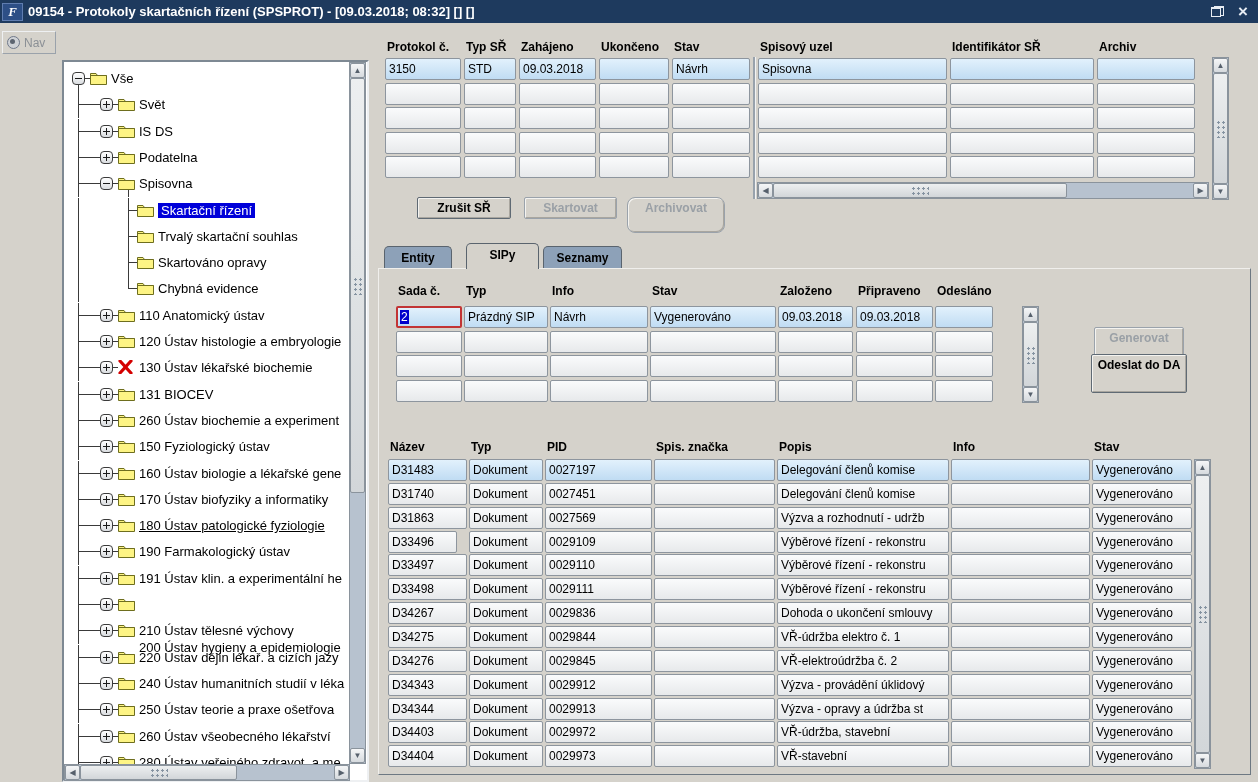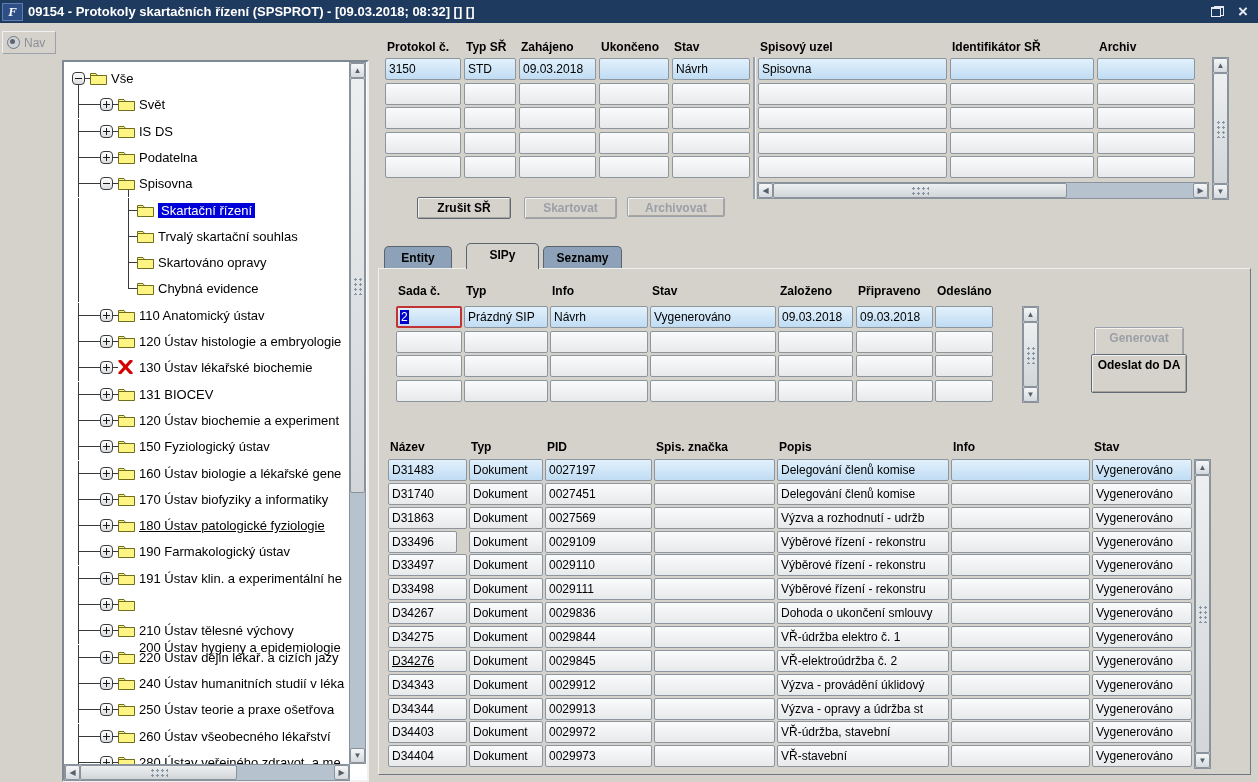--- a/index.html
+++ b/index.html
@@ -297,21 +297,21 @@
         <div class="tr-line" style="left: 14px; top: 12px; width: 22px; height: 1px;"></div>
         <span class="expander" style="left: 36px;">
           <span class="h"></span>
           <span class="v"></span>
         </span>
         <div class="tr-line" style="left: 49px; top: 12px; width: 5px; height: 1px;"></div>
         <span class="tree-icon" style="left: 54px;"><svg width="17" height="14" viewBox="0 0 17 14">
             <path d="M0.5 2.5 L6 2.5 L7.5 4.5 L16.5 4.5 L16.5 13.5 L0.5 13.5 Z" fill="#fdf484" stroke="#6e6e1e"></path>
             <line x1="0.5" y1="4.5" x2="16.5" y2="4.5" stroke="#6e6e1e"></line>
           </svg></span>
-        <span class="tree-label" style="left: 75px;">120 Ústav biochemie a experiment</span>
+        <span class="tree-label" style="left: 75px;">260 Ústav biochemie a experiment</span>
       </div>
       <div class="tree-row" style="top: 372.2px;">
         <div class="tr-line" style="left: 14px; top: 0px; width: 1px; height: 26px;"></div>
         <div class="tr-line" style="left: 14px; top: 12px; width: 22px; height: 1px;"></div>
         <span class="expander" style="left: 36px;">
           <span class="h"></span>
           <span class="v"></span>
         </span>
         <div class="tr-line" style="left: 49px; top: 12px; width: 5px; height: 1px;"></div>
         <span class="tree-icon" style="left: 54px;"><svg width="17" height="14" viewBox="0 0 17 14">
@@ -551,21 +551,21 @@
   </div>
 <div class="sb" style="left: 757px; top: 182px; width: 452px; height: 17px;">
     <div class="arrow" style="left: 0px; top: 0px; width: 15px; height: 15px;">◀</div>
     <div class="arrow" style="left: 435px; top: 0px; width: 15px; height: 15px;">▶</div>
     <div class="thumb" style="left: 15px; top: 0px; width: 294px; height: 15px;">
       <div class="dots" style="width: 18px; height: 9px;"></div>
     </div>
   </div>
 <div class="btn" style="left: 417px; top: 197px; width: 94px; height: 22px;">Zrušit SŘ</div>
 <div class="btn disabled" style="left: 524px; top: 197px; width: 93px; height: 22px;">Skartovat</div>
-<div class="btn disabled" style="left: 627px; top: 197px; width: 98px; height: 20px;">Archivovat</div>
+<div class="btn disabled" style="left: 627px; top: 197px; width: 98px; height: 36px; border-radius: 8px;">Archivovat</div>
 <div class="tab inactive" style="left: 384px; width: 68px;">Entity</div>
 <div class="tab active" style="left: 466px; width: 73px;">SIPy</div>
 <div class="tab inactive" style="left: 543px; width: 79px;">Seznamy</div>
 <div class="col-header" style="left: 398px; top: 284px;">Sada č.</div>
 <div class="cell filled active-cell" style="left: 396px; top: 306px; width: 66px; height: 22px;"><span class="sel-text">2</span></div>
 <div class="cell" style="left: 396px; top: 330.6px; width: 66px; height: 22px;"></div>
 <div class="cell" style="left: 396px; top: 355.2px; width: 66px; height: 22px;"></div>
 <div class="cell" style="left: 396px; top: 379.8px; width: 66px; height: 22px;"></div>
 <div class="col-header" style="left: 466px; top: 284px;">Typ</div>
 <div class="cell filled" style="left: 464px; top: 306px; width: 84px; height: 22px;">Prázdný SIP</div>
@@ -608,21 +608,21 @@
 <div class="btn" style="left: 1091px; top: 354px; width: 96px; height: 39px;">Odeslat do DA</div>
 <div class="col-header" style="left: 390px; top: 440px;">Název</div>
 <div class="cell filled" style="left: 388px; top: 459px; width: 79px; height: 22px;">D31483</div>
 <div class="cell" style="left: 388px; top: 482.85px; width: 79px; height: 22px;">D31740</div>
 <div class="cell" style="left: 388px; top: 506.7px; width: 79px; height: 22px;">D31863</div>
 <div class="cell" style="left: 388px; top: 530.55px; width: 69px; height: 22px;">D33496</div>
 <div class="cell" style="left: 388px; top: 554.4px; width: 79px; height: 22px;">D33497</div>
 <div class="cell" style="left: 388px; top: 578.25px; width: 79px; height: 22px;">D33498</div>
 <div class="cell" style="left: 388px; top: 602.1px; width: 79px; height: 22px;">D34267</div>
 <div class="cell" style="left: 388px; top: 625.95px; width: 79px; height: 22px;">D34275</div>
-<div class="cell" style="left: 388px; top: 649.8px; width: 79px; height: 22px; text-decoration: underline;">D34276</div>
+<div class="cell" style="left: 388px; top: 649.8px; width: 79px; height: 22px;">D34276</div>
 <div class="cell" style="left: 388px; top: 673.65px; width: 79px; height: 22px;">D34343</div>
 <div class="cell" style="left: 388px; top: 697.5px; width: 79px; height: 22px;">D34344</div>
 <div class="cell" style="left: 388px; top: 721.35px; width: 79px; height: 22px;">D34403</div>
 <div class="cell" style="left: 388px; top: 745.2px; width: 79px; height: 22px;">D34404</div>
 <div class="col-header" style="left: 471px; top: 440px;">Typ</div>
 <div class="cell filled" style="left: 469px; top: 459px; width: 74px; height: 22px;">Dokument</div>
 <div class="cell" style="left: 469px; top: 482.85px; width: 74px; height: 22px;">Dokument</div>
 <div class="cell" style="left: 469px; top: 506.7px; width: 74px; height: 22px;">Dokument</div>
 <div class="cell" style="left: 469px; top: 530.55px; width: 74px; height: 22px;">Dokument</div>
 <div class="cell" style="left: 469px; top: 554.4px; width: 74px; height: 22px;">Dokument</div>

